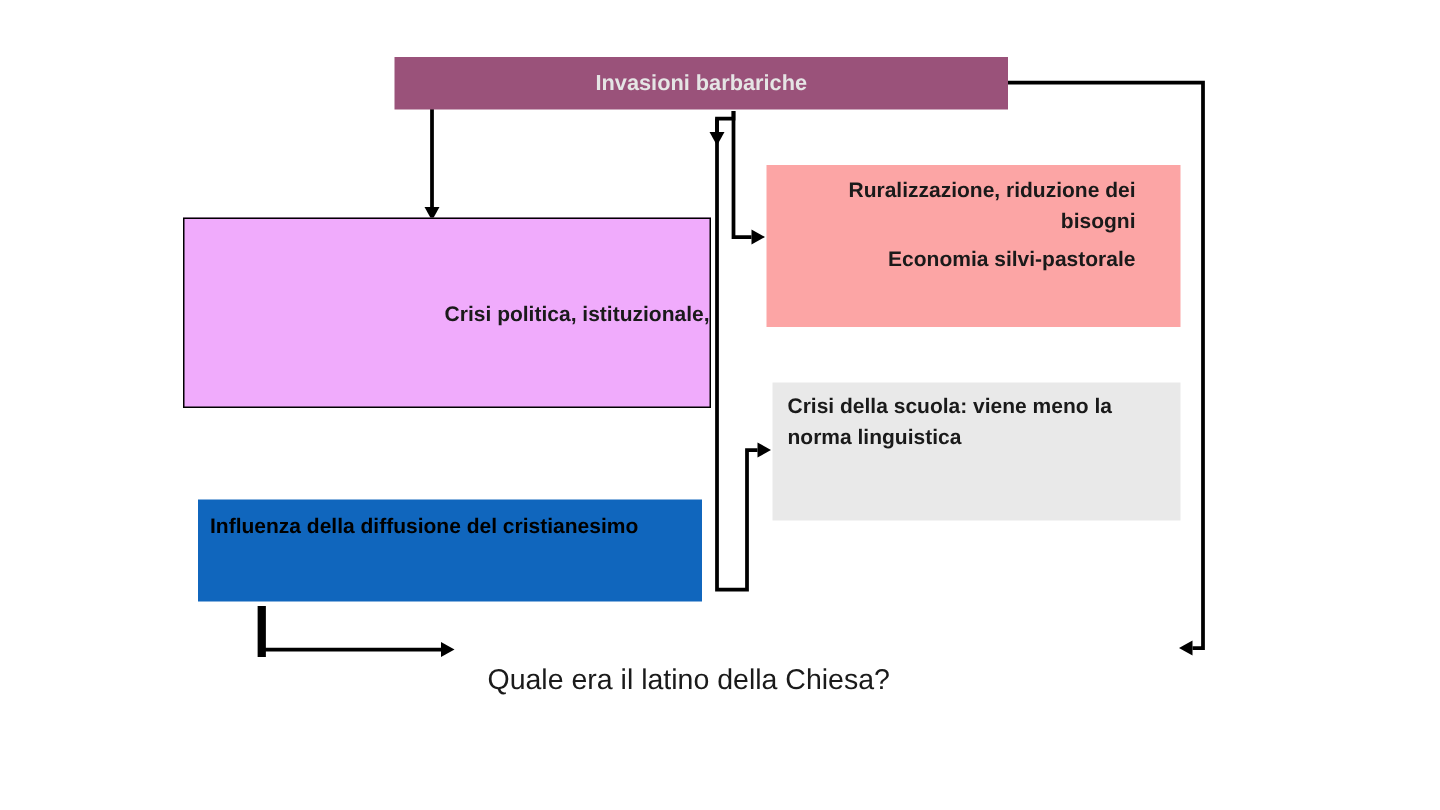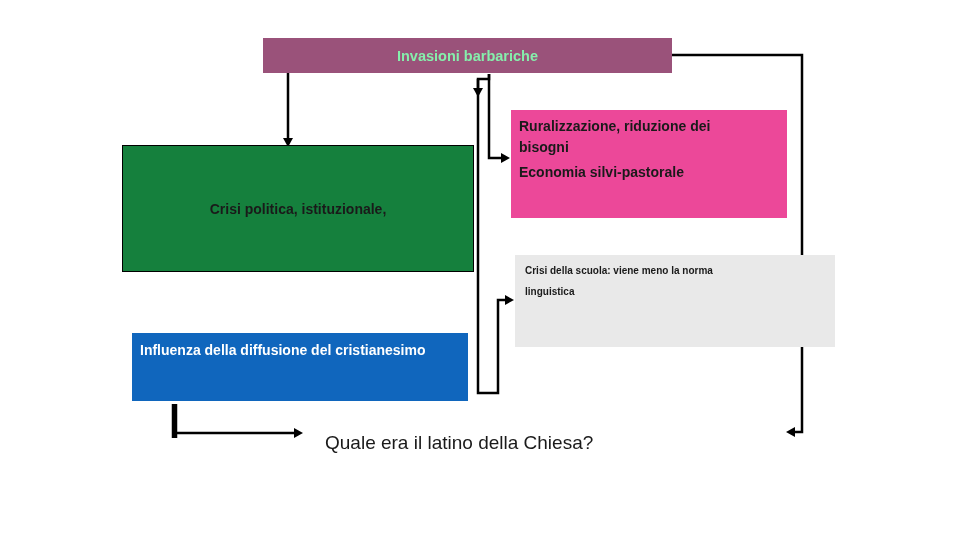--- a/index.html
+++ b/index.html
@@ -17,31 +17,31 @@
     left:122px;top:145px;width:352px;height:127px;
     border:1.6px solid #000;
     display:flex;flex-direction:column;justify-content:center;align-items:center;
     font-size:14px;font-weight:600;line-height:22px;text-align:center;
   }
   .right-box-1{
     left:511px;top:110px;width:276px;height:108px;
     padding:6px 8px;font-size:14px;font-weight:600;line-height:21px;
   }
   .right-box-2{
-    left:515px;top:255px;width:320px;height:92px;
-    padding:5px 10px;font-size:10px;font-weight:600;line-height:21px;
+    left:515px;top:255px;width:272px;height:92px;
+    padding:5px 10px;font-size:14px;font-weight:600;line-height:21px;
   }
   .right-box-1 p,.right-box-2 p{margin:0;max-width:238px;}
   .right-box-1 p + p{margin-top:4px;}
   .blue-box{
     left:132px;top:333px;width:336px;height:68px;
     padding:7px 8px;font-size:14px;font-weight:600;line-height:20px;
   }
   .question{
-    position:absolute;left:325px;top:430px;
+    position:absolute;left:325px;top:441px;
     font-size:19px;line-height:26px;color:#1a1a1a;white-space:nowrap;
   }
   svg.connectors{position:absolute;left:0;top:0;width:960px;height:540px;pointer-events:none;}
   svg.connectors path{fill:none;stroke:#000;stroke-width:2.5;}
   svg.connectors polygon{fill:#000;stroke:none;}
   svg.connectors .thick{stroke-width:5.5;}
 </style>
 </head>
 <body>
 
@@ -74,36 +74,36 @@
       <polygon points="786,432 795,427 795,437"></polygon>
     </g>
 
     <g>
       <path class="thick" d="M174.5,404 L174.5,438"></path>
       <path d="M174,433 L294,433"></path>
       <polygon points="303,433 294,428 294,438"></polygon>
     </g>
   </svg>
 
-  <div class="box title-box" style="background-color: rgb(154, 82, 122); color: #86efac;">
+  <div class="box title-box" style="background-color: rgb(154, 82, 122); color: #e5e5e5;">
     <span>Invasioni barbariche</span>
   </div>
 
-  <div class="box left-box" style="background-color: #15803d;">
+  <div class="box left-box" style="background-color: #f0abfc; align-items: flex-end;">
     <div>Crisi politica, istituzionale,</div>
   </div>
 
-  <div class="box right-box-1" style="background-color: #ec4899;">
+  <div class="box right-box-1" style="background-color: #fca5a5; text-align: right;">
     <p>Ruralizzazione, riduzione dei bisogni</p>
     <p>Economia silvi-pastorale</p>
   </div>
 
   <div class="box right-box-2" style="background-color: rgb(233, 233, 233);">
     <p>Crisi della scuola: viene meno la norma linguistica</p>
   </div>
 
-  <div class="box blue-box" style="background-color: rgb(16, 102, 189); color: #ffffff;">
+  <div class="box blue-box" style="background-color: rgb(16, 102, 189); color: #000000;">
     <span>Influenza della diffusione del cristianesimo</span>
   </div>
 
   <div class="question">Quale era il latino della Chiesa?</div>
 
 </div>
 
 </body></html>

